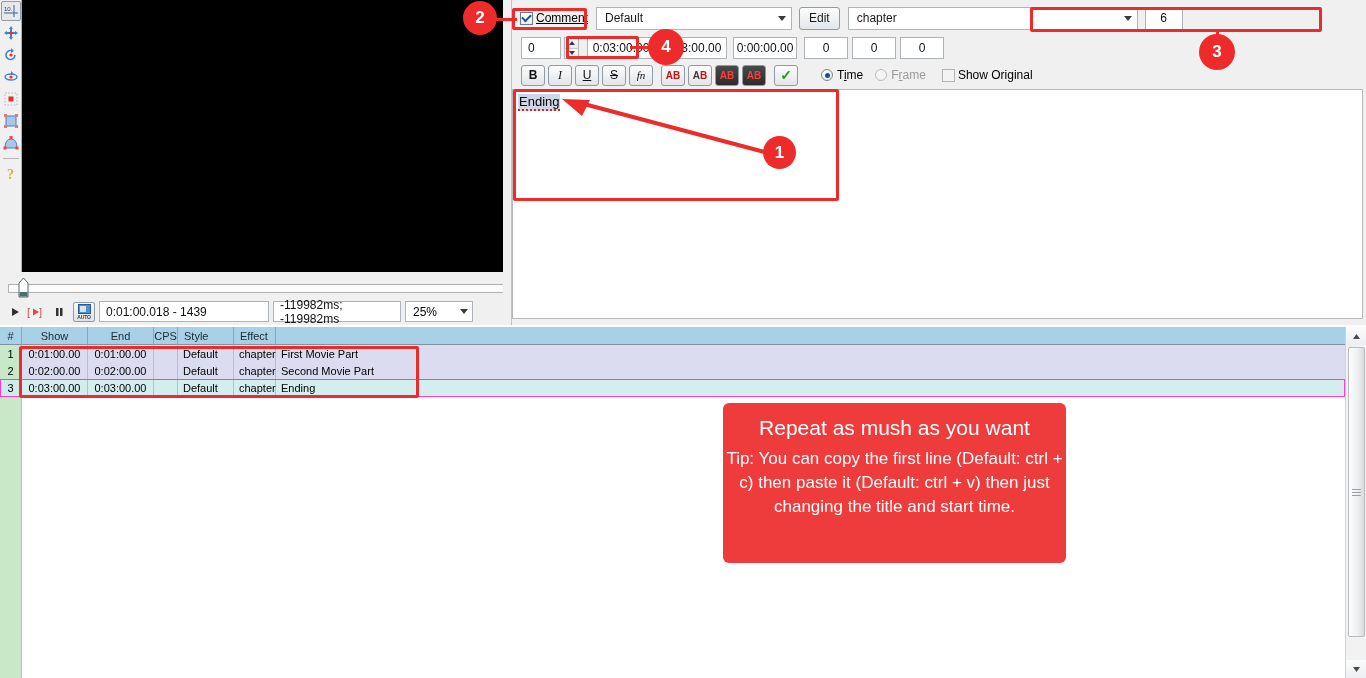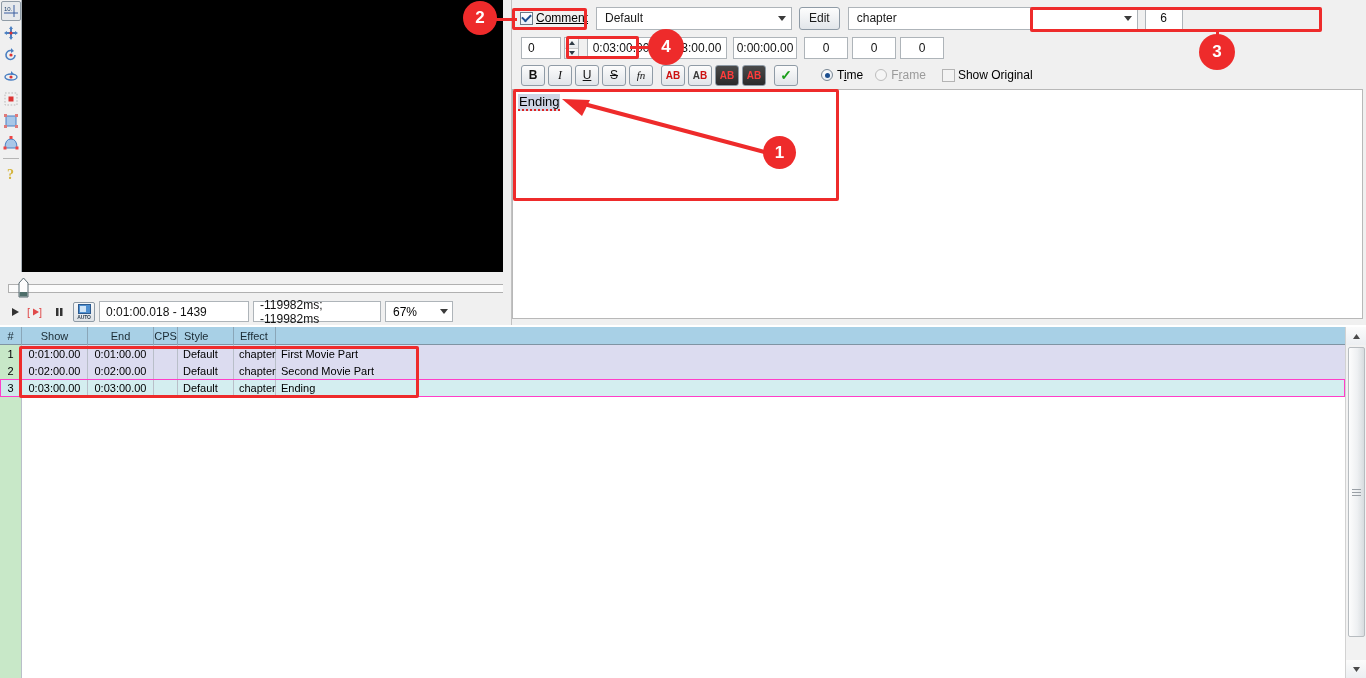--- a/index.html
+++ b/index.html
@@ -366,24 +366,24 @@
         <rect x="7" y="2" width="2.5" height="8" fill="#333"></rect>
       </svg>
     </div>
     <div class="pb-auto">
       <svg width="13" height="10" viewBox="0 0 13 10">
         <rect x="0.5" y="0.5" width="12" height="9" fill="#4e8fd0" stroke="#2c5a8f"></rect>
         <rect x="2" y="2" width="6" height="6" fill="#cfe4f7"></rect>
       </svg>
       <span style="font-size:5px;color:#2c3e50;font-weight:bold;letter-spacing:-0.2px;">AUTO</span>
     </div>
-    <div class="pb-field" style="width:150px;">0:01:00.018 - 1439</div>
+    <div class="pb-field" style="width:170px;">0:01:00.018 - 1439</div>
     <div class="pb-field" style="width:128px;">-119982ms; -119982ms</div>
     <div class="pb-combo">
-      <span>67%</span>
+      <span>25%</span>
       <span class="caret"></span>
     </div>
   </div>
 
   <div id="edit-panel">
 
     <div id="row-top">
       <div class="chk-wrap">
         <span class="chkbox checked"></span>
         <span class="chk-label"><u>Comment</u></span>
@@ -540,14 +540,18 @@
   <svg id="arrow-1" width="230" height="70" viewBox="0 0 230 70">
     <line x1="212" y1="58" x2="24" y2="8" stroke="#ee2b2b" stroke-width="4"></line>
     <path d="M2 3 L30 4 L22 20 Z" fill="#ee2b2b"></path>
   </svg>
 
   <div class="badge" style="left:463px;top:1px;width:34px;height:34px;">2</div>
   <div class="badge" style="left:1199px;top:34px;width:36px;height:36px;">3</div>
   <div class="badge" style="left:648px;top:29px;width:36px;height:36px;">4</div>
   <div class="badge" style="left:763px;top:136px;width:33px;height:33px;">1</div>
 
+  <div id="callout">
+    <div id="callout-title">Repeat as mush as you want</div>
+    <div id="callout-body">Tip: You can copy the first line (Default: ctrl + c) then paste it (Default: ctrl + v) then just changing the title and start time.</div>
+  </div>
 
 </div>
 
 </body></html>

